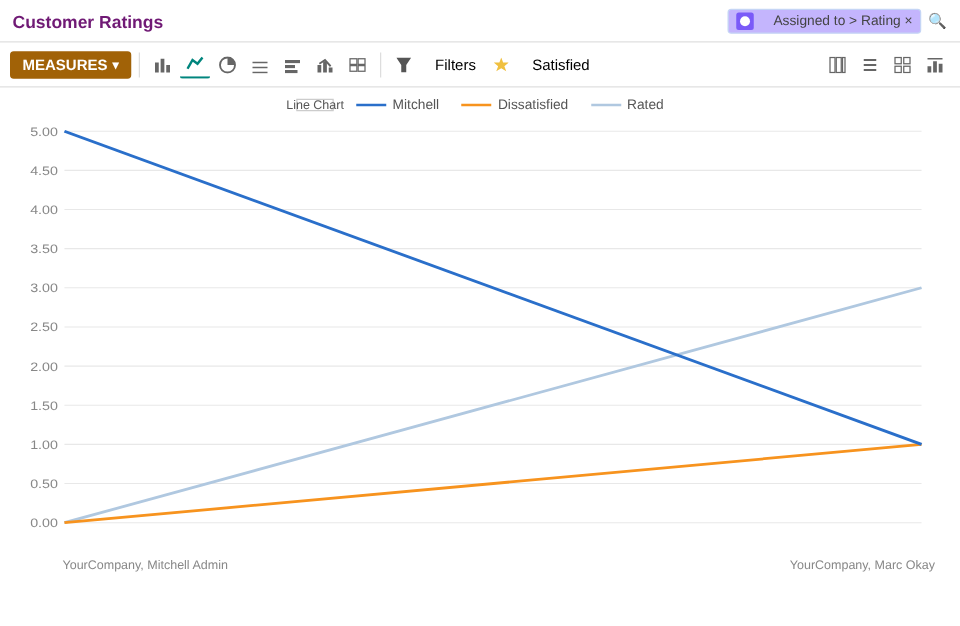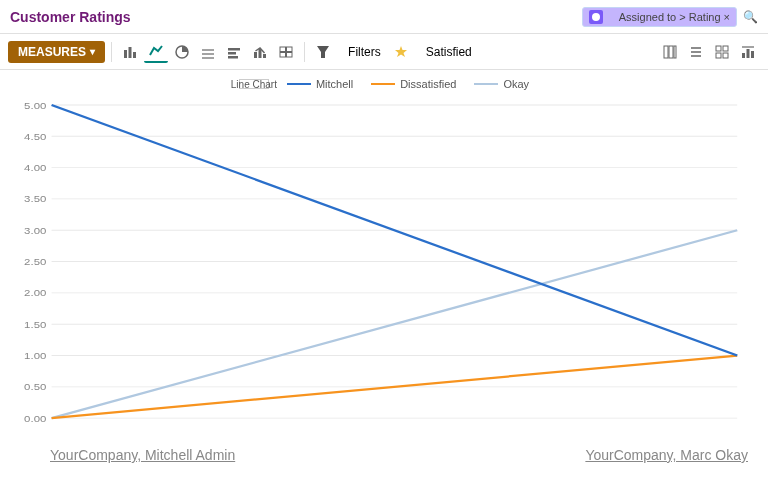--- a/index.html
+++ b/index.html
@@ -175,21 +175,21 @@
     <div class="legend-item">
       <div class="legend-line" style="background:#2a6fca;"></div>
       <span>Mitchell</span>
     </div>
     <div class="legend-item">
       <div class="legend-line" style="background:#f7931e;"></div>
       <span>Dissatisfied</span>
     </div>
     <div class="legend-item">
       <div class="legend-line" style="background:#b0c8e0;"></div>
-      <span>Okay</span>
+      <span>Rated</span>
     </div>
   </div>
 
   <div style="position:relative; width:100%; height:calc(100% - 44px);text-align:right;">
     <svg class="main-chart" viewBox="0 0 720 390" preserveAspectRatio="none">
 
       <line x1="40" y1="10" x2="700" y2="10" stroke="#e8e8e8" stroke-width="1"></line>
       <line x1="40" y1="45" x2="700" y2="45" stroke="#e8e8e8" stroke-width="1"></line>
       <line x1="40" y1="80" x2="700" y2="80" stroke="#e8e8e8" stroke-width="1"></line>
       <line x1="40" y1="115" x2="700" y2="115" stroke="#e8e8e8" stroke-width="1"></line>
@@ -215,18 +215,18 @@
 
       <line x1="40" y1="360" x2="700" y2="150" stroke="#b0c8e0" stroke-width="2.5"></line>
 
       <line x1="40" y1="360" x2="700" y2="290" stroke="#f7931e" stroke-width="2.5"></line>
 
       <line x1="40" y1="10" x2="700" y2="290" stroke="#2a6fca" stroke-width="2.5"></line>
 
     </svg>
   </div>
 
-  <div style="display:flex; justify-content:space-between; padding: 2px 10px 0 40px; font-size:14px; color:#888;text-decoration:underline;">
+  <div style="display:flex; justify-content:space-between; padding: 2px 10px 0 40px; font-size:10px; color:#888;">
     <span>YourCompany, Mitchell Admin</span>
     <span>YourCompany, Marc Okay</span>
   </div>
 
 </div>
 
 </body></html>

